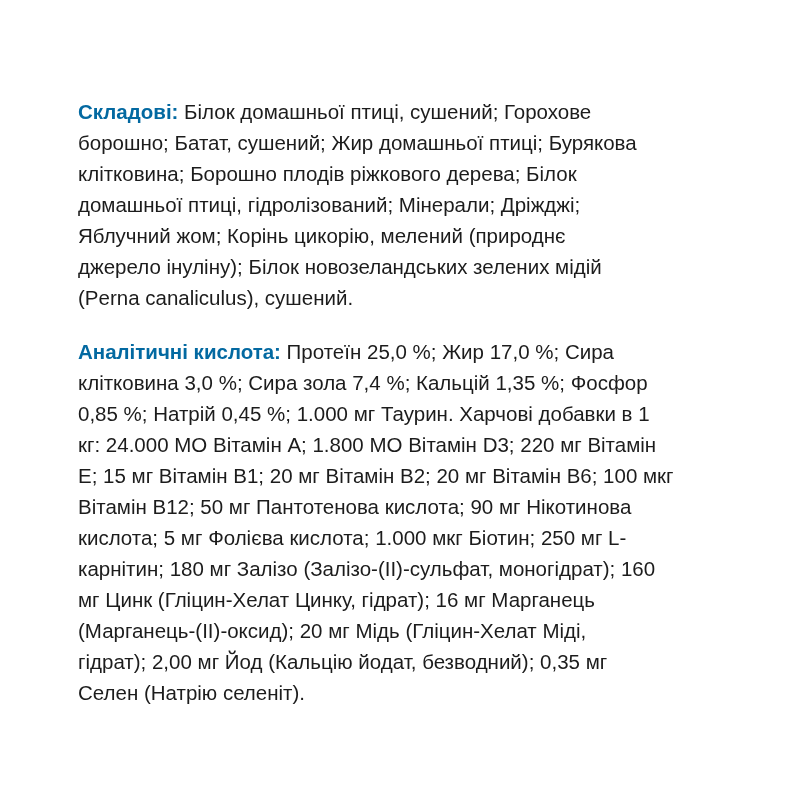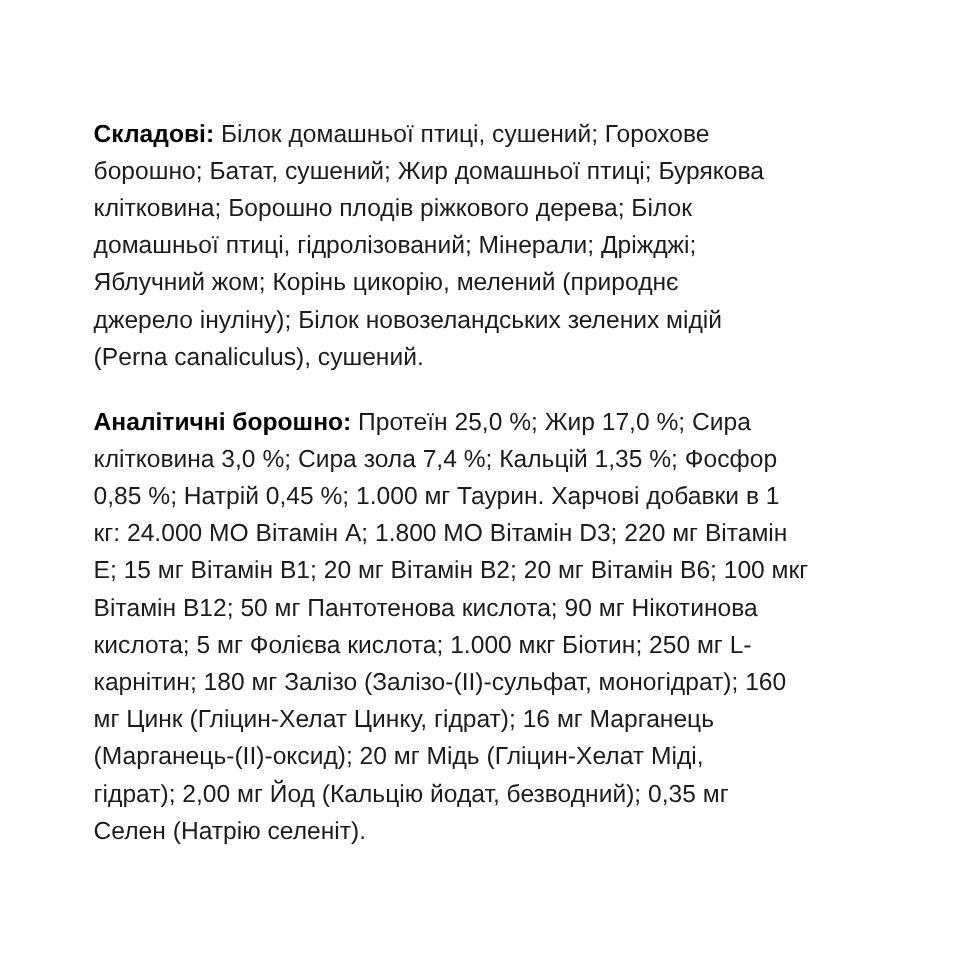--- a/index.html
+++ b/index.html
@@ -24,37 +24,37 @@
   }
   .para {
     margin: 0;
     white-space: pre; 
   }
   .para + .para {
     margin-top: 23px;
   }
   .lead-label {
     font-weight: 700;
-    color: #000000;
+    color: #0369a1;
   }
 </style>
 </head>
 <body>
 
 <div class="page">
 
   <p class="para"><span class="lead-label">Складові:</span><span> Білок домашньої птиці, сушений; Горохове
 борошно; Батат, сушений; Жир домашньої птиці; Бурякова
 клітковина; Борошно плодів ріжкового дерева; Білок
 домашньої птиці, гідролізований; Мінерали; Дріжджі;
 Яблучний жом; Корінь цикорію, мелений (природнє
 джерело інуліну); Білок новозеландських зелених мідій
 (Perna canaliculus), сушений.</span></p>
 
-  <p class="para"><span class="lead-label">Аналітичні борошно:</span><span> Протеїн 25,0 %; Жир 17,0 %; Сира
+  <p class="para"><span class="lead-label">Аналітичні кислота:</span><span> Протеїн 25,0 %; Жир 17,0 %; Сира
 клітковина 3,0 %; Сира зола 7,4 %; Кальцій 1,35 %; Фосфор
 0,85 %; Натрій 0,45 %; 1.000 мг Таурин. Харчові добавки в 1
 кг: 24.000 МО Вітамін А; 1.800 МО Вітамін D3; 220 мг Вітамін
 Е; 15 мг Вітамін В1; 20 мг Вітамін В2; 20 мг Вітамін В6; 100 мкг
 Вітамін В12; 50 мг Пантотенова кислота; 90 мг Нікотинова
 кислота; 5 мг Фолієва кислота; 1.000 мкг Біотин; 250 мг L-
 карнітин; 180 мг Залізо (Залізо-(II)-сульфат, моногідрат); 160
 мг Цинк (Гліцин-Хелат Цинку, гідрат); 16 мг Марганець
 (Марганець-(II)-оксид); 20 мг Мідь (Гліцин-Хелат Міді,
 гідрат); 2,00 мг Йод (Кальцію йодат, безводний); 0,35 мг

